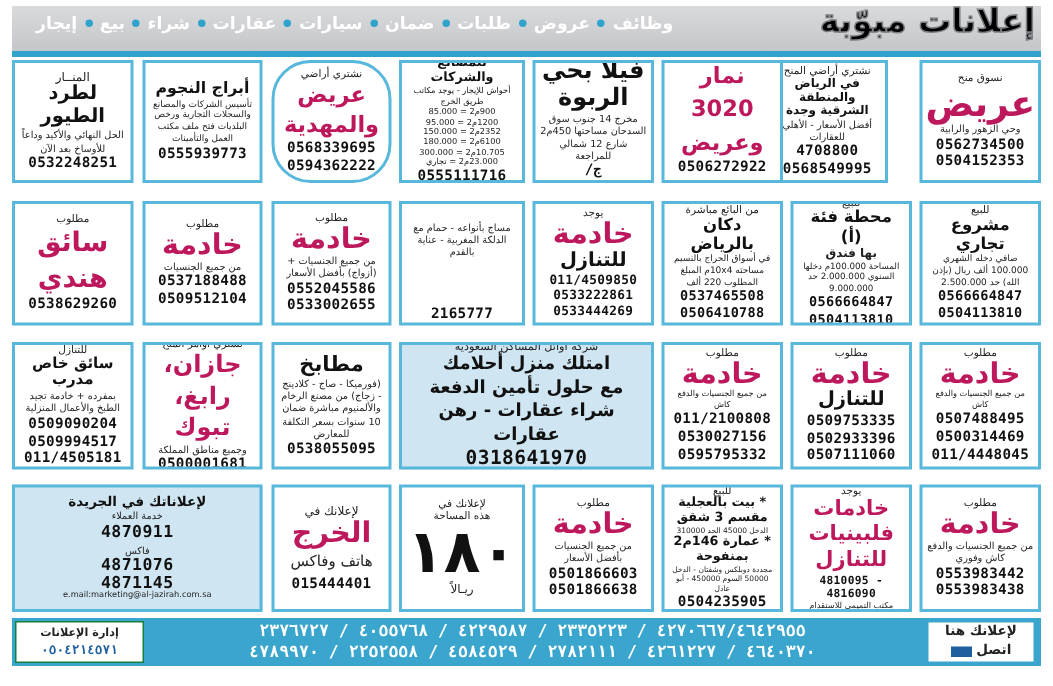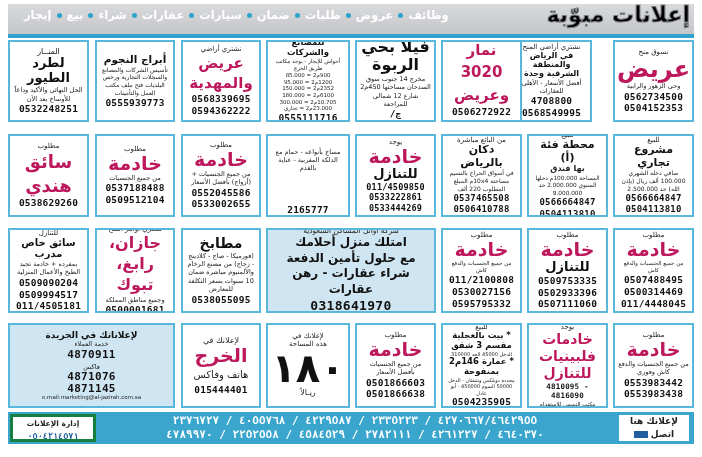--- a/index.html
+++ b/index.html
@@ -22,21 +22,21 @@
   .pre { font-size: 7px; color: #222; }
   .big { font-size: 19px; font-weight: bold; color: #be185d; line-height: 1.1; }
   .mid { font-size: 13px; font-weight: bold; color: #111; line-height: 1.15; }
   .small { font-size: 6.5px; color: #222; line-height: 1.3; }
   .ph { font-family: "DejaVu Sans Mono", monospace; font-size: 10.5px; font-weight: bold; color: #111; letter-spacing: 0.3px; line-height: 1.3; direction: ltr; }
   .phs { font-family: "DejaVu Sans Mono", monospace; font-size: 9.5px; font-weight: bold; color: #111; letter-spacing: 0.2px; line-height: 1.25; direction: ltr; }
   .huge { font-size: 40px; font-weight: bold; line-height: 1; }
 
   .footer { position: absolute; left: 8px; top: 412px; width: 686px; height: 32px; background: #3aa6ce; }
   .foot-left { position: absolute; left: 10px; top: 414px; width: 86px; height: 28px; background: #fff;
-    border: 3px solid #15803d; text-align: center; }
+    border: 1px solid #15803d; text-align: center; }
   .foot-left .t1 { font-size: 7.5px; font-weight: bold; color: #222; line-height: 13px; }
   .foot-left .t2 { font-size: 8.5px; font-weight: bold; color: #1f5f9e; font-family: "DejaVu Sans Mono", monospace; line-height: 13px; }
   .foot-right { position: absolute; right: 12px; top: 414px; width: 72px; height: 28px; background: #fff;
     border: 1px solid #3aa6ce; text-align: center; }
   .foot-right .t1 { font-size: 9px; font-weight: bold; color: #222; line-height: 13px; }
   .foot-right .t2 { font-size: 9px; font-weight: bold; color: #222; line-height: 13px; display:flex; justify-content:center; align-items:center; gap:3px; }
   .hand { display:inline-block; width:14px; height:7px; background:#1f5f9e; }
   .foot-nums { position: absolute; left: 100px; top: 414px; width: 510px; text-align: center;
     color: #fff; font-family: "DejaVu Sans Mono", monospace; font-weight: bold; font-size: 11px; line-height: 14px; direction: rtl; }
 </style>
@@ -95,21 +95,21 @@
   <div class="mid" style="font-size:8.5px">للمصانع والشركات</div>
   <div class="small" style="font-size:5.5px">أحواش للإيجار - يوجد مكاتب طريق الخرج</div>
   <div class="small" style="font-size:5.5px;line-height:1.2">900م2 = 85.000</div>
   <div class="small" style="font-size:5.5px;line-height:1.2">1200م2 = 95.000</div>
   <div class="small" style="font-size:5.5px;line-height:1.2">2352م2 = 150.000</div>
   <div class="small" style="font-size:5.5px;line-height:1.2">6100م2 = 180.000</div>
   <div class="small" style="font-size:5.5px;line-height:1.2">10.705م2 = 300.000</div>
   <div class="small" style="font-size:5.5px;line-height:1.2">23.000م2 = تجاري</div>
   <div class="phs">0555111716</div>
 </div>
-<div class="ad" style="left:181px;top:40px;width:80px;height:82px;">
+<div class="ad" style="left:181px;top:40px;width:80px;height:82px;border-radius:26px;">
   <div class="pre">نشتري أراضي</div>
   <div class="big" style="font-size:15px;line-height:1.35">عريض والمهدية</div>
   <div class="phs">0568339695</div>
   <div class="phs">0594362222</div>
 </div>
 <div class="ad" style="left:95px;top:40px;width:80px;height:82px;">
   <div class="mid" style="font-size:10.5px">أبراج النجوم</div>
   <div class="small" style="font-size:6px">تأسيس الشركات والمصانع والسجلات التجارية ورخص البلديات فتح ملف مكتب العمل والتأمينات</div>
   <div class="phs">0555939773</div>
 </div>

